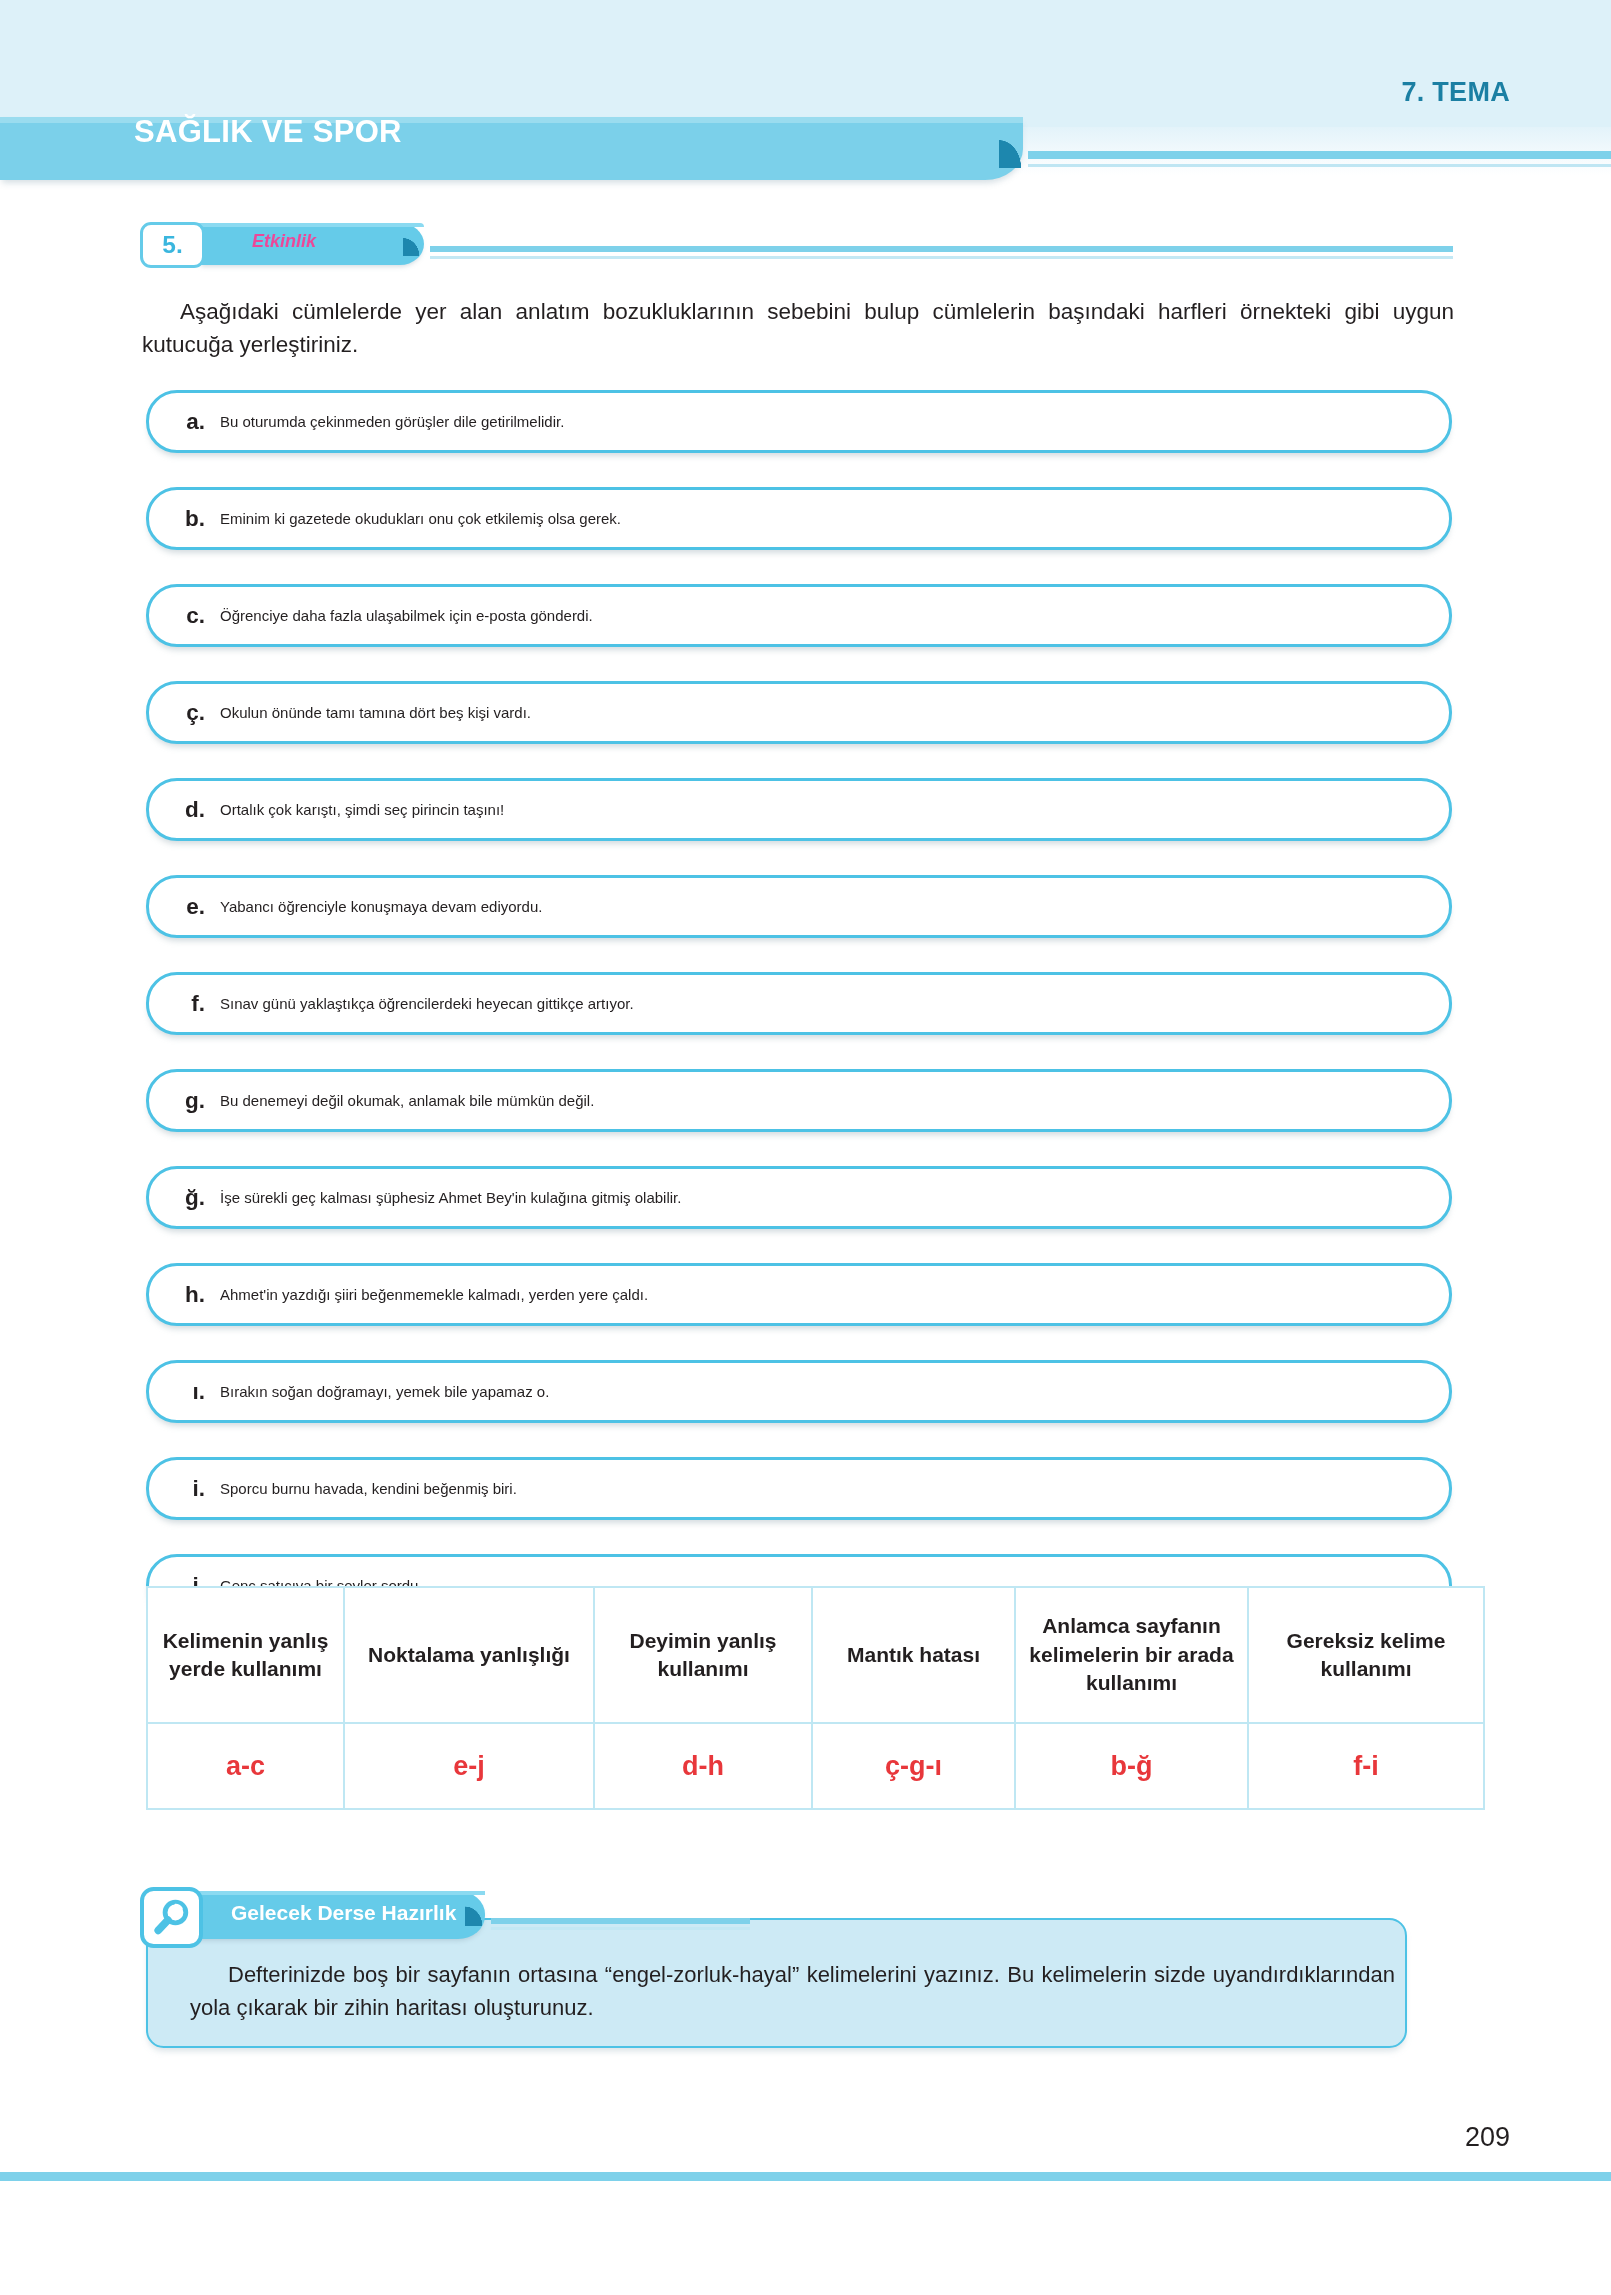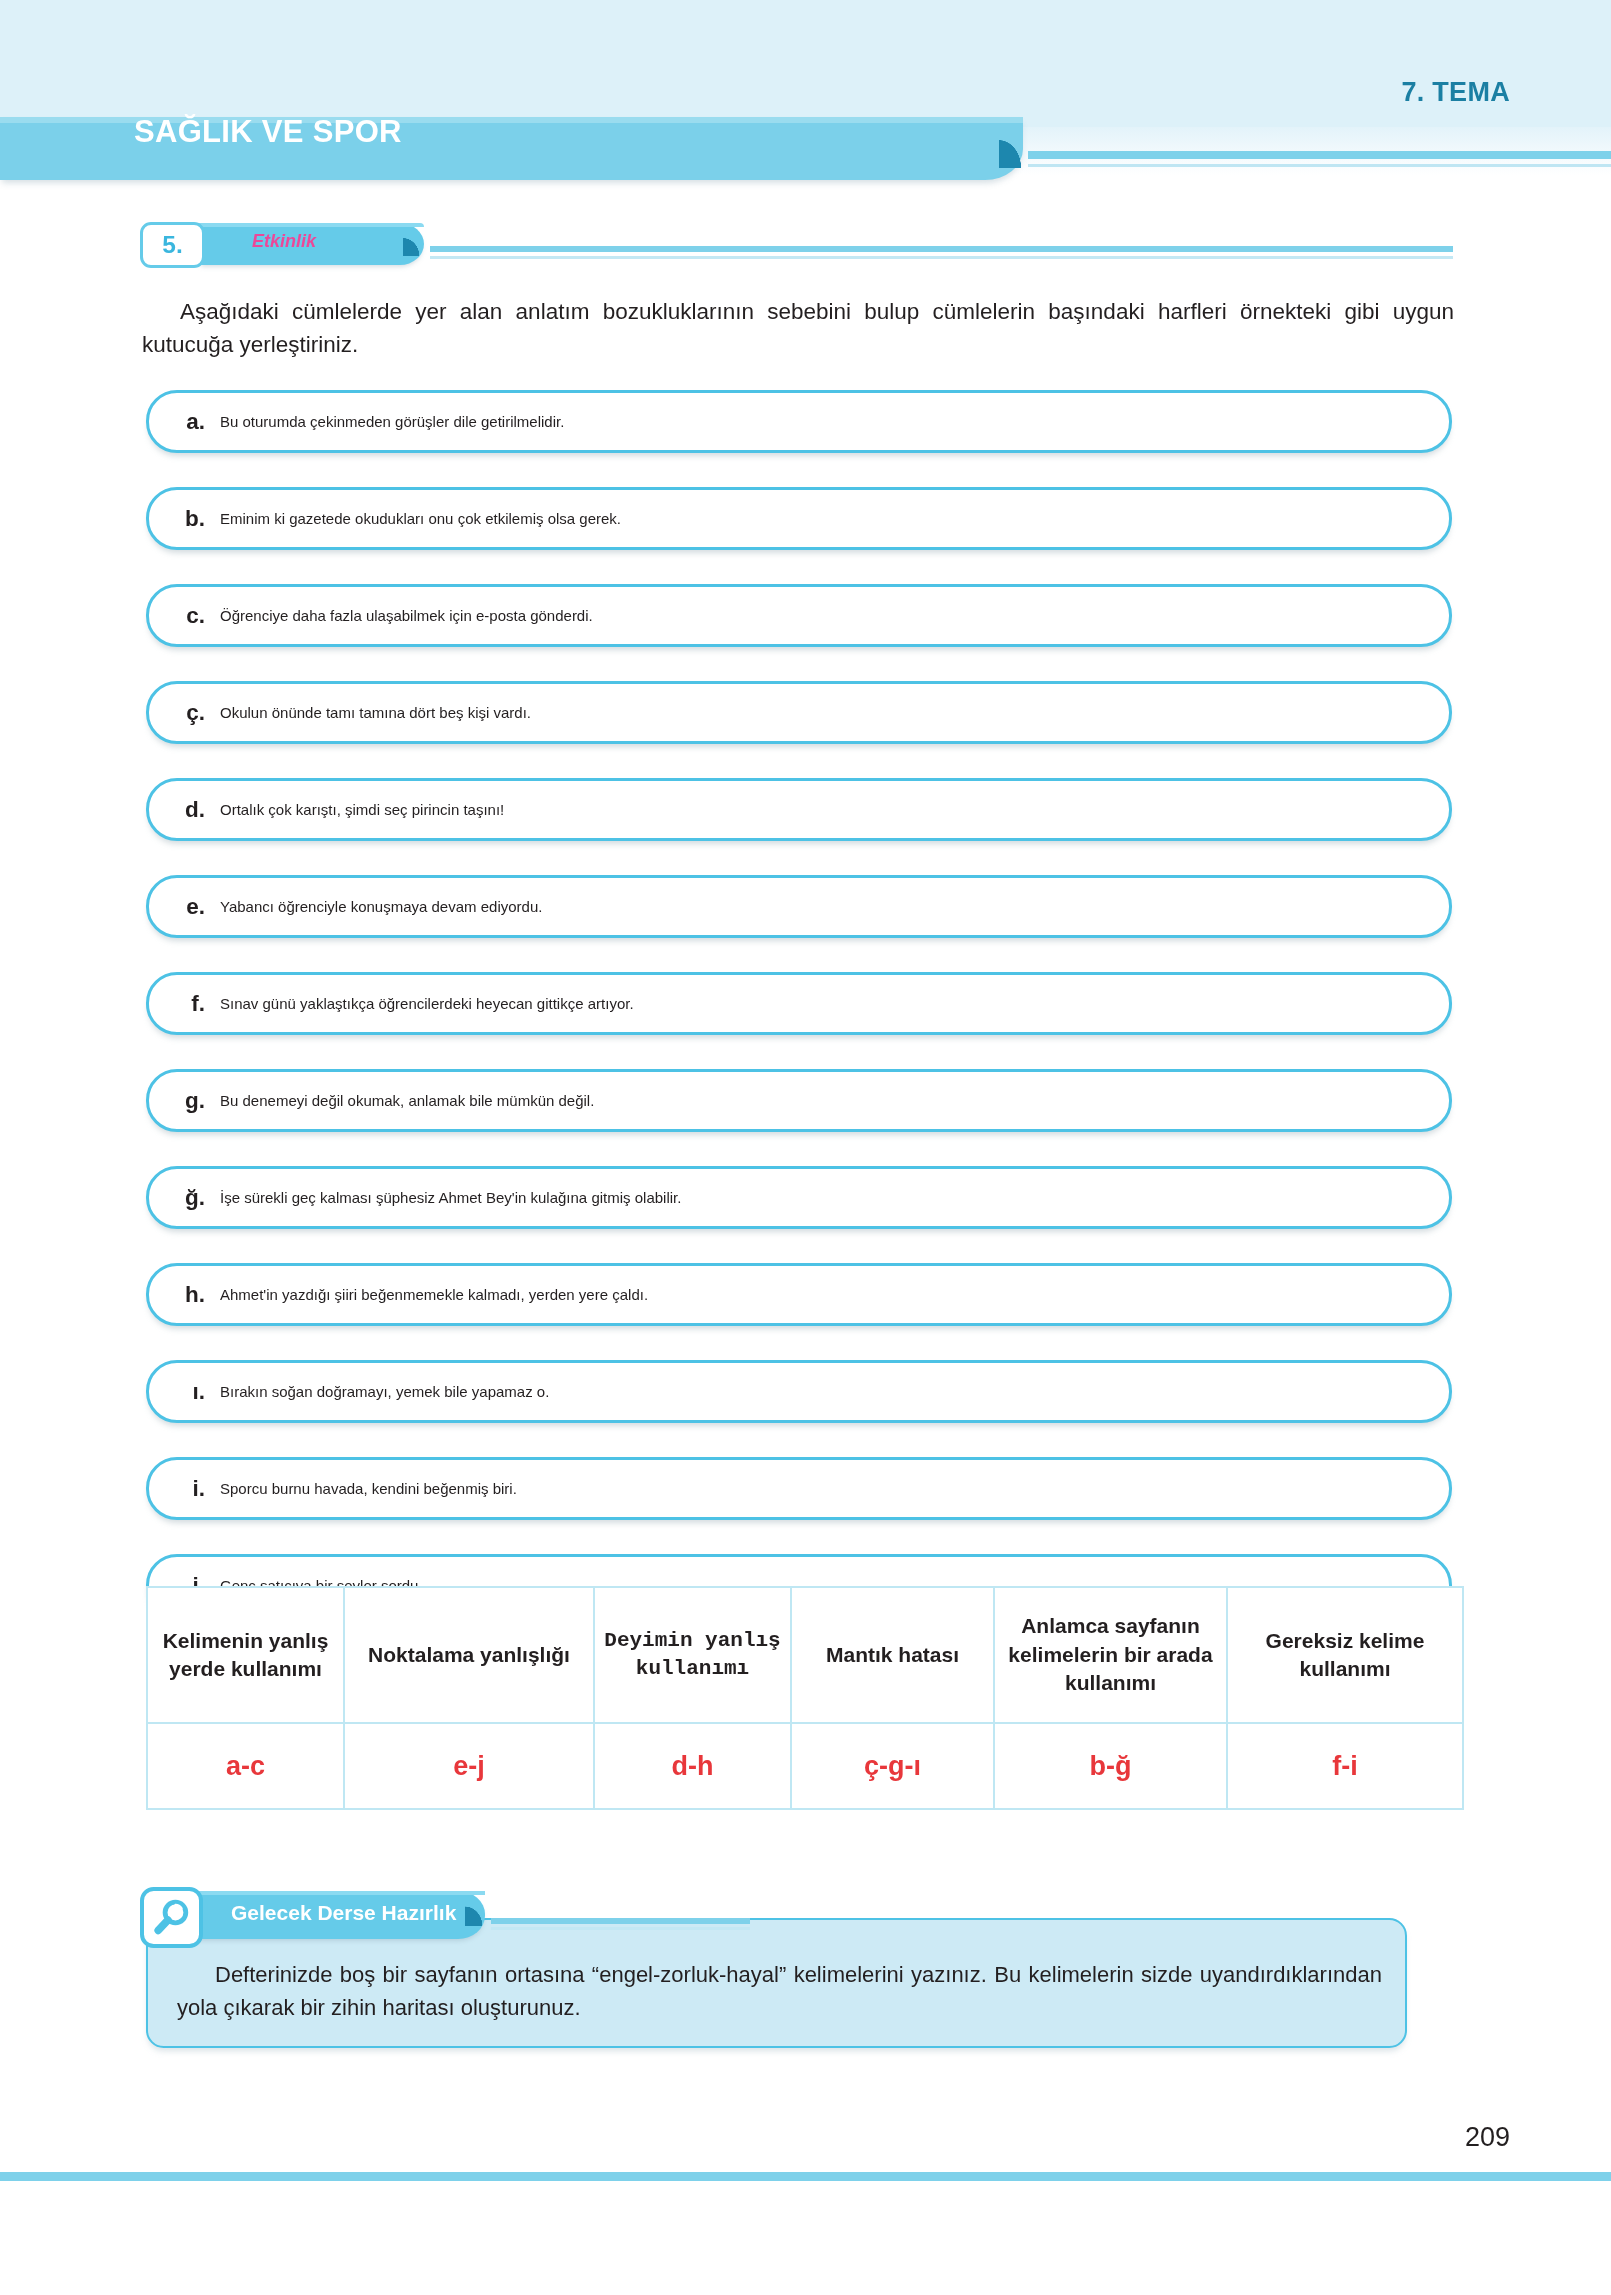--- a/index.html
+++ b/index.html
@@ -214,21 +214,21 @@
     color: #231f20;
   }
   .tbl td {
     height: 86px;
     font-size: 27px;
     font-weight: bold;
     color: #e8373b;
   }
   .tbl .c0 { width: 197px; }
   .tbl .c1 { width: 250px; }
-  .tbl .c2 { width: 197px; font-family: Liberation Mono, monospace; }
+  .tbl .c2 { width: 218px; }
   .tbl .c3 { width: 203px; }
   .tbl .c4 { width: 233px; }
   .tbl .c5 { width: 236px; margin-left: 12px; }
 
   
   .prep-head {
     position: absolute;
     left: 140px; top: 1887px;
     width: 477px; height: 59px;
     z-index: 6;
@@ -287,21 +287,21 @@
     position: absolute;
     left: 146px; top: 1918px;
     width: 1261px; height: 130px;
     background: #cdeaf5;
     border: 2.7px solid #4dc2e5;
     border-radius: 17.7px;
     box-shadow: 0 5.5px 6.1px -2.7px rgba(150,175,185,0.35);
   }
   .prep-text {
     position: absolute;
-    left: 177px; top: 1958px;
+    left: 190px; top: 1958px;
     width: 1205px;
     font-size: 22px;
     line-height: 1.52;
     color: #231f20;
     text-indent: 38px;
     text-align: justify;
     z-index: 3;
   }
 
   

